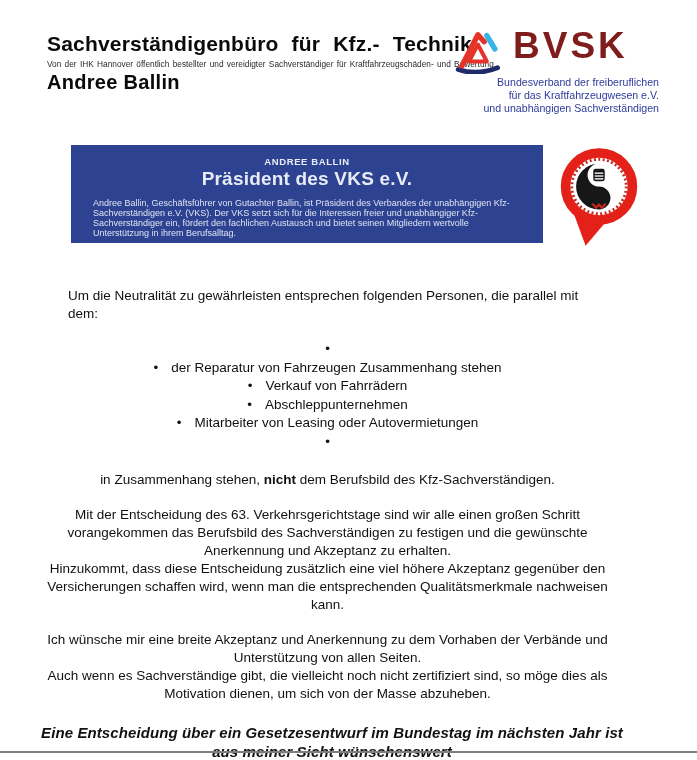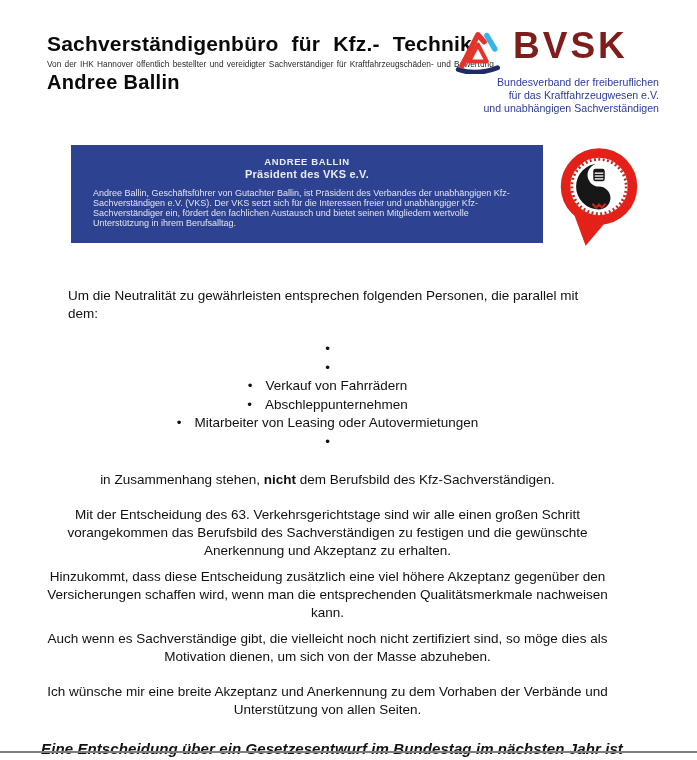--- a/index.html
+++ b/index.html
@@ -41,39 +41,39 @@
 
   
   .banner {
     position:absolute; left:71px; top:145px; width:472px; height:98px;
     background:#2d4391; color:#e8ebf5; text-align:center;
   }
   .banner-name {
     margin-top:11px; font-size:9.5px; font-weight:bold; letter-spacing:0.6px;
   }
   .banner-title {
-    font-size:11px; font-weight:bold; margin-top:1px; letter-spacing:0.2px;
+    font-size:19px; font-weight:bold; margin-top:1px; letter-spacing:0.2px;
   }
   .banner-body {
     margin:8px 20px 0 22px; text-align:left;
     font-size:9px; line-height:10px; color:#dfe3f2;
   }
 
   
   .seal { position:absolute; left:556px; top:146px; width:86px; height:104px; }
 
   
   .content { position:absolute; left:40px; top:287px; width:575px; font-size:13.5px; line-height:18px; }
   .intro { text-align:left; padding-left:28px; width:545px; }
   .bullets { margin-top:17px; }
   .bullet-line { display:flex; justify-content:center; gap:13px; line-height:18.5px; }
   .bullet-dot { flex:0 0 auto; }
   .after-bullets { margin-top:20px; text-align:center; }
   .after-bullets b { font-weight:bold; }
-  .para { text-align:center; margin:8px auto; width:562px; }
+  .para { text-align:center; margin:0 auto; width:562px; }
   .para.gap-top { margin-top:17px; }
   .closing {
     margin:20px auto 12px; width:584px; text-align:center;
     font-size:15px; line-height:19px; font-weight:bold; font-style:italic;
     letter-spacing:0.1px;
   }
 
   
   .bottom-rule { position:absolute; left:0; top:751px; width:697px; height:2px; background:#7f7f7f; }
 </style>
@@ -140,20 +140,21 @@
 
 <div class="content">
   <p class="intro">Um die Neutralität zu gewährleisten entsprechen folgenden Personen, die parallel mit dem:</p>
 
   <div class="bullets">
     <div class="bullet-line">
       <span class="bullet-dot">•</span>
     </div>
     <div class="bullet-line">
       <span class="bullet-dot">•</span>
+      <span>der Reparatur von Fahrzeugen Zusammenhang stehen</span>
     </div>
     <div class="bullet-line">
       <span class="bullet-dot">•</span>
       <span>Verkauf von Fahrrädern</span>
     </div>
     <div class="bullet-line">
       <span class="bullet-dot">•</span>
       <span>Abschleppunternehmen</span>
     </div>
     <div class="bullet-line">
@@ -162,19 +163,19 @@
     </div>
     <div class="bullet-line">
       <span class="bullet-dot">•</span>
     </div>
   </div>
 
   <p class="after-bullets"><span>in Zusammenhang stehen, </span><b>nicht</b><span> dem Berufsbild des Kfz-Sachverständigen.</span></p>
 
   <p class="para gap-top">Mit der Entscheidung des 63. Verkehrsgerichtstage sind wir alle einen großen Schritt vorangekommen das Berufsbild des Sachverständigen zu festigen und die gewünschte Anerkennung und Akzeptanz zu erhalten.</p>
   <p class="para">Hinzukommt, dass diese Entscheidung zusätzlich eine viel höhere Akzeptanz gegenüber den Versicherungen schaffen wird, wenn man die entsprechenden Qualitätsmerkmale nachweisen kann.</p>
+  <p class="para gap-top">Ich wünsche mir eine breite Akzeptanz und Anerkennung zu dem Vorhaben der Verbände und Unterstützung von allen Seiten.</p>
   <p class="para">Auch wenn es Sachverständige gibt, die vielleicht noch nicht zertifiziert sind, so möge dies als Motivation dienen, um sich von der Masse abzuheben.</p>
-  <p class="para gap-top">Ich wünsche mir eine breite Akzeptanz und Anerkennung zu dem Vorhaben der Verbände und Unterstützung von allen Seiten.</p>
 
   <p class="closing">Eine Entscheidung über ein Gesetzesentwurf im Bundestag im nächsten Jahr ist aus meiner Sicht wünschenswert</p>
 </div>
 
 <div class="bottom-rule"></div>
 
 </body></html>

